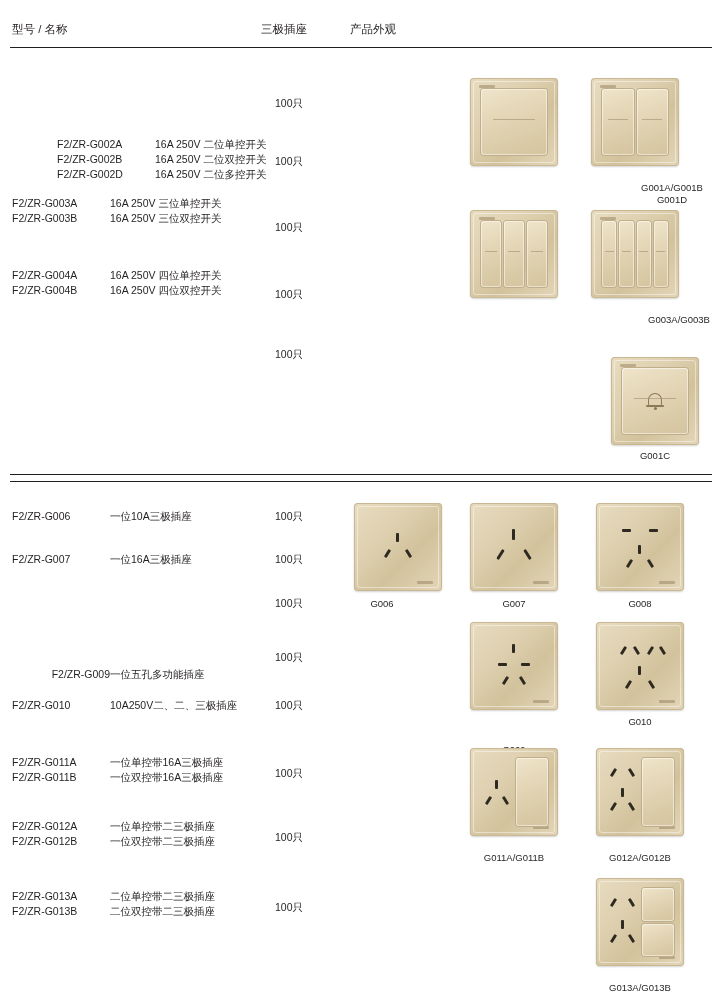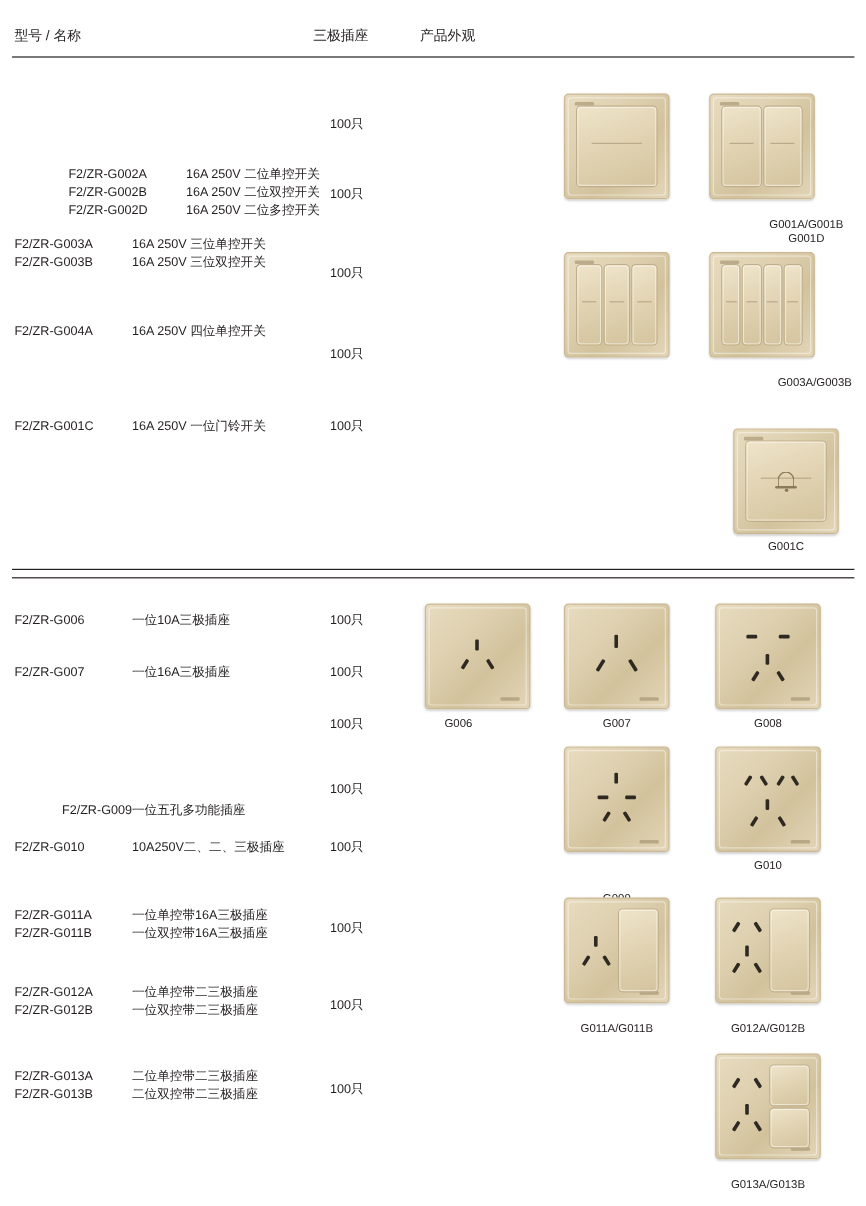--- a/index.html
+++ b/index.html
@@ -248,29 +248,27 @@
         <span class="desc">16A 250V 三位双控开关</span>
       </div>
   </div>
   <div class="qty" style="top:221px;">100只</div>
 
   <div class="grp" style="top:269px;">
     <div class="line">
         <span class="code">F2/ZR-G004A</span>
         <span class="desc">16A 250V 四位单控开关</span>
       </div>
+    <div class="line">
+        <span class="code">F2/ZR-G004B</span>
+        <span class="desc">16A 250V 四位双控开关</span>
+      </div>
   </div>
   <div class="qty" style="top:288px;">100只</div>
 
-  <div class="grp" style="top:348px;">
-    <div class="line">
-        <span class="code">F2/ZR-G001C</span>
-        <span class="desc">16A 250V 一位门铃开关</span>
-      </div>
-  </div>
   <div class="qty" style="top:348px;">100只</div>
 
   <div class="prod" style="left:470px; top:78px;">
     <div class="plate">
       <span class="brandmark"></span>
       <div class="rockers">
         <div class="rocker"></div>
       </div>
     </div>
   </div>

